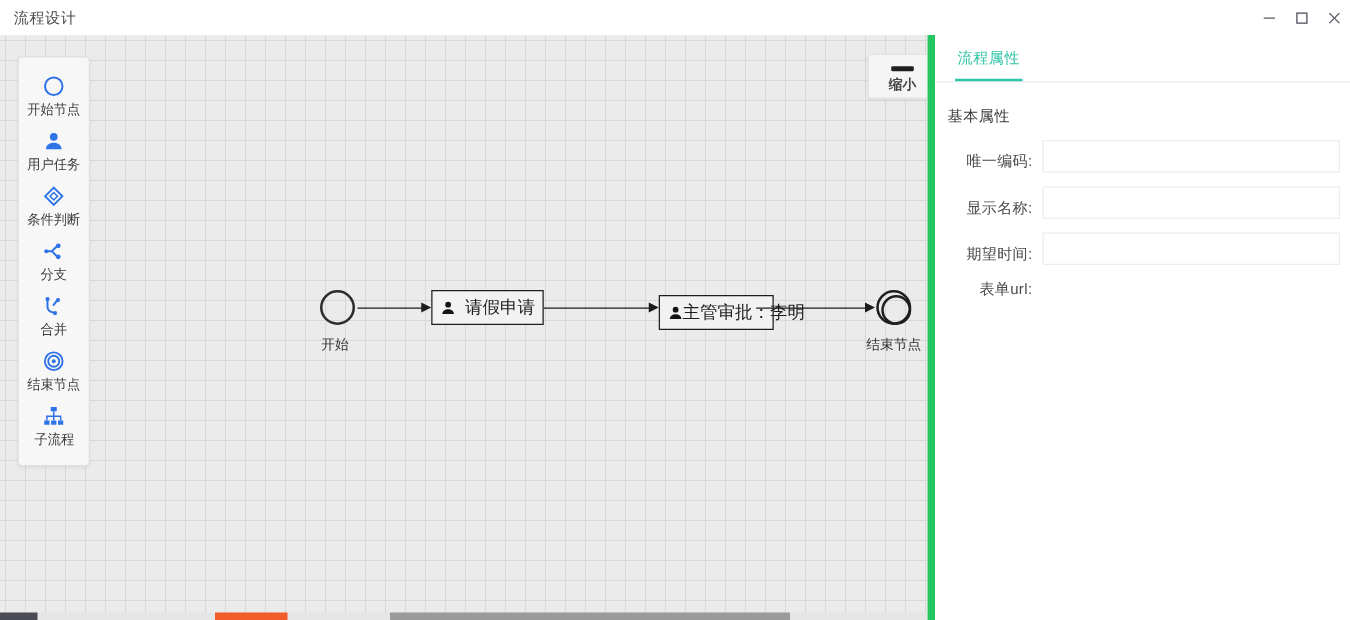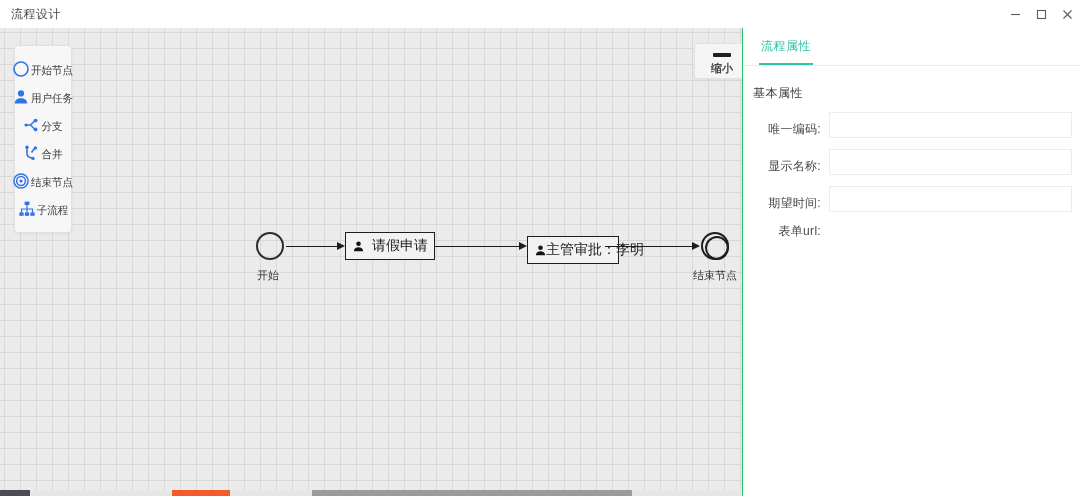--- a/index.html
+++ b/index.html
@@ -76,21 +76,21 @@
     width: 58px;
     background: #f7f7f7;
     border: 1px solid #e0e0e0;
     border-radius: 4px;
     box-shadow: 0 1px 3px rgba(0,0,0,0.06);
     padding: 8px 0 10px;
     box-sizing: border-box;
   }
   .pal-item {
     display: flex;
-    flex-direction: row;
+    flex-direction: column;
     align-items: center;
     justify-content: center;
     padding: 5px 0 3px;
     cursor: pointer;
   }
   .pal-icon {
     height: 20px;
     display: flex;
     align-items: center;
     justify-content: center;
@@ -226,21 +226,21 @@
     width: 320px; height: 6px;
     background: #9b9b9b;
   }
 
   
   .panel {
     position: absolute;
     left: 742px; top: 0;
     width: 338px; height: 468px;
     background: #ffffff;
-    border-left: 1px solid #22c55e;
+    border-left: 6px solid #22c55e;
     box-sizing: border-box;
   }
   .panel-tabs {
     height: 37px;
     border-bottom: 1px solid #ececec;
     display: flex;
     align-items: flex-end;
     padding-left: 16px;
   }
   .panel-tab {
@@ -332,20 +332,29 @@
           <span class="pal-icon">
             <svg width="18" height="18" viewBox="0 0 18 18">
               <circle cx="9" cy="5.4" r="3.1" fill="currentColor"></circle>
               <path d="M2.8 15.4c0-3.4 2.8-5.2 6.2-5.2s6.2 1.8 6.2 5.2z" fill="currentColor"></path>
             </svg>
           </span>
           <span class="pal-label">用户任务</span>
         </div>
 
 
+        <div class="pal-item">
+          <span class="pal-icon">
+            <svg width="18" height="18" viewBox="0 0 18 18">
+              <rect x="4.1" y="4.1" width="9.8" height="9.8" transform="rotate(45 9 9)" fill="none" stroke="currentColor" stroke-width="1.5"></rect>
+              <rect x="6.9" y="6.9" width="4.2" height="4.2" transform="rotate(45 9 9)" fill="none" stroke="currentColor" stroke-width="1.2"></rect>
+            </svg>
+          </span>
+          <span class="pal-label">条件判断</span>
+        </div>
 
         <div class="pal-item">
           <span class="pal-icon">
             <svg width="18" height="18" viewBox="0 0 18 18">
               <path d="M3 9h4.5M7.5 9l4 -4M7.5 9l4 4" fill="none" stroke="currentColor" stroke-width="1.5"></path>
               <circle cx="12.6" cy="4.6" r="1.9" fill="currentColor"></circle>
               <circle cx="12.6" cy="13.4" r="1.9" fill="currentColor"></circle>
               <circle cx="3" cy="9" r="1.6" fill="currentColor"></circle>
             </svg>
           </span>

